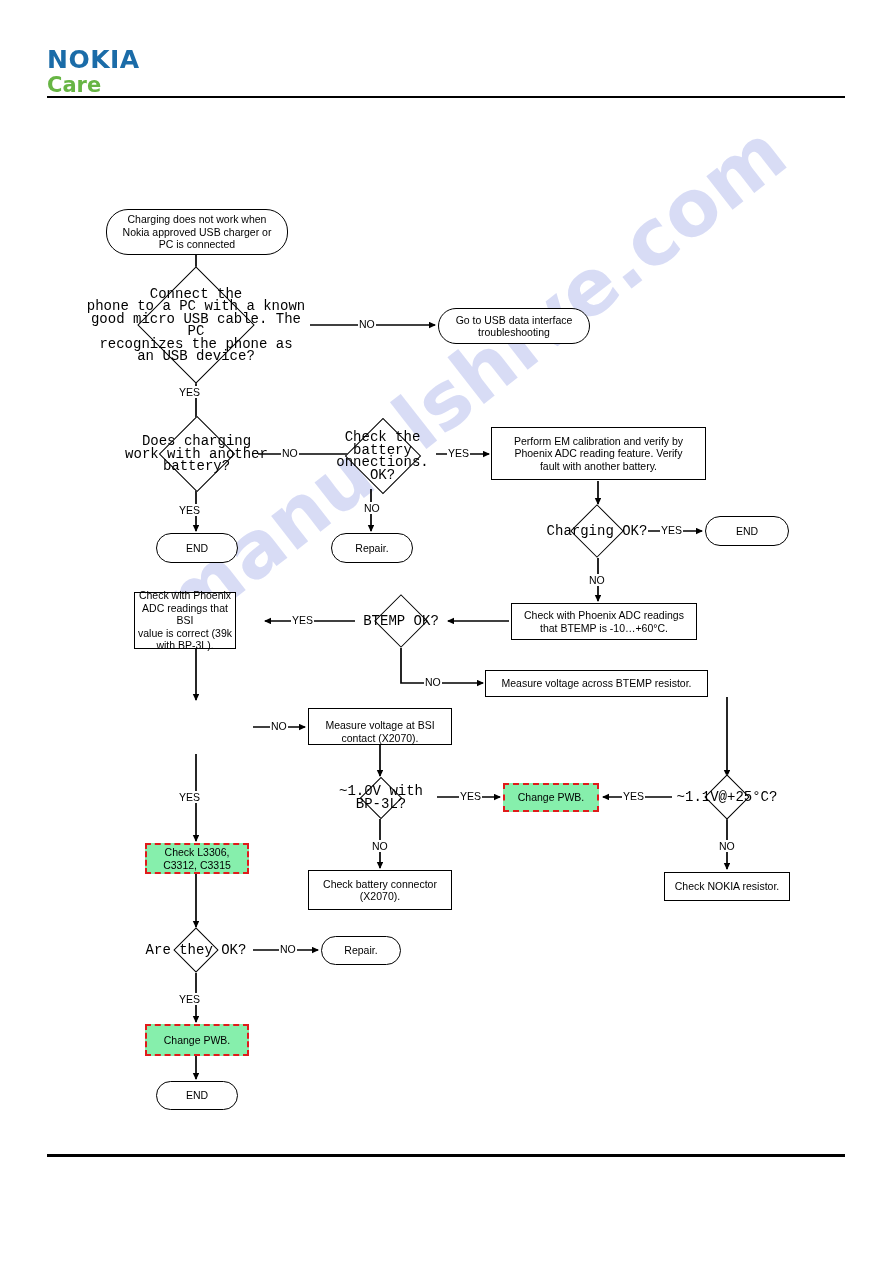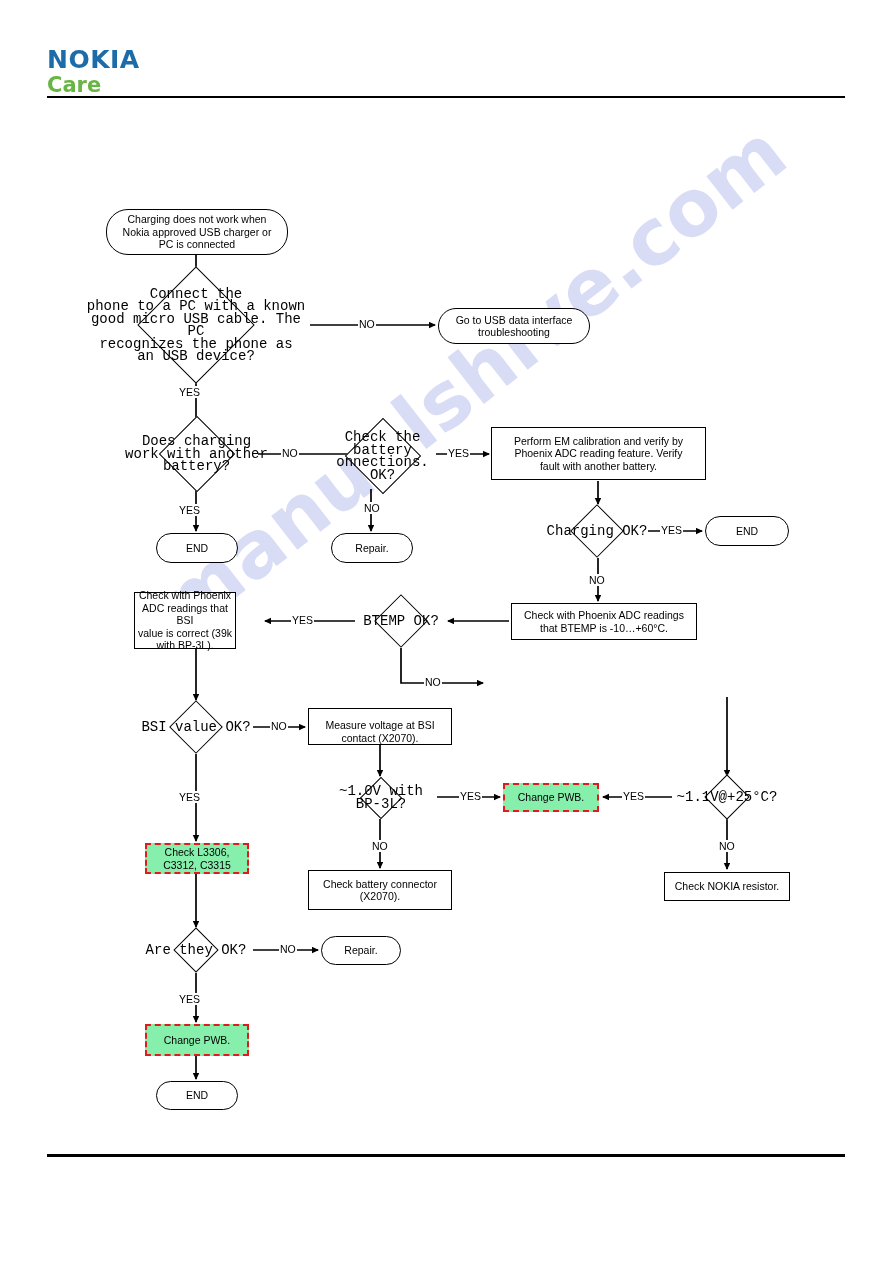--- a/index.html
+++ b/index.html
@@ -325,25 +325,24 @@
     <div class="decision" style="left:355px; top:594px; width:92px; height:54px;">
       <div class="dia" style="width:38px; height:38px;"></div>
       <div class="dlabel">BTEMP OK?</div>
     </div>
 
     <div class="node process" style="left:511px; top:603px; width:186px; height:37px;">
       <span>Check with Phoenix ADC readings
 that BTEMP is -10…+60°C.</span>
     </div>
 
-
-    <div class="decision" style="left:138px; top:700px; width:116px; height:54px;">
-      <div class="dia" style="width:38px; height:38px;"></div>
-      <div class="dlabel">BSI value OK?</div>
-    </div>
+    <div class="node process" style="left:485px; top:670px; width:223px; height:27px;">
+      <span>Measure voltage across BTEMP resistor.</span>
+    </div>
+
 
     <div class="node process" style="left:308px; top:708px; width:144px; height:37px;align-items:flex-end;">
       <span>Measure voltage at BSI
 contact (X2070).</span>
     </div>
 
     <div class="decision" style="left:323px; top:776px; width:116px; height:43px;">
       <div class="dia" style="width:30px; height:30px;"></div>
       <div class="dlabel">~1.0V with BP-3L?</div>
     </div>

